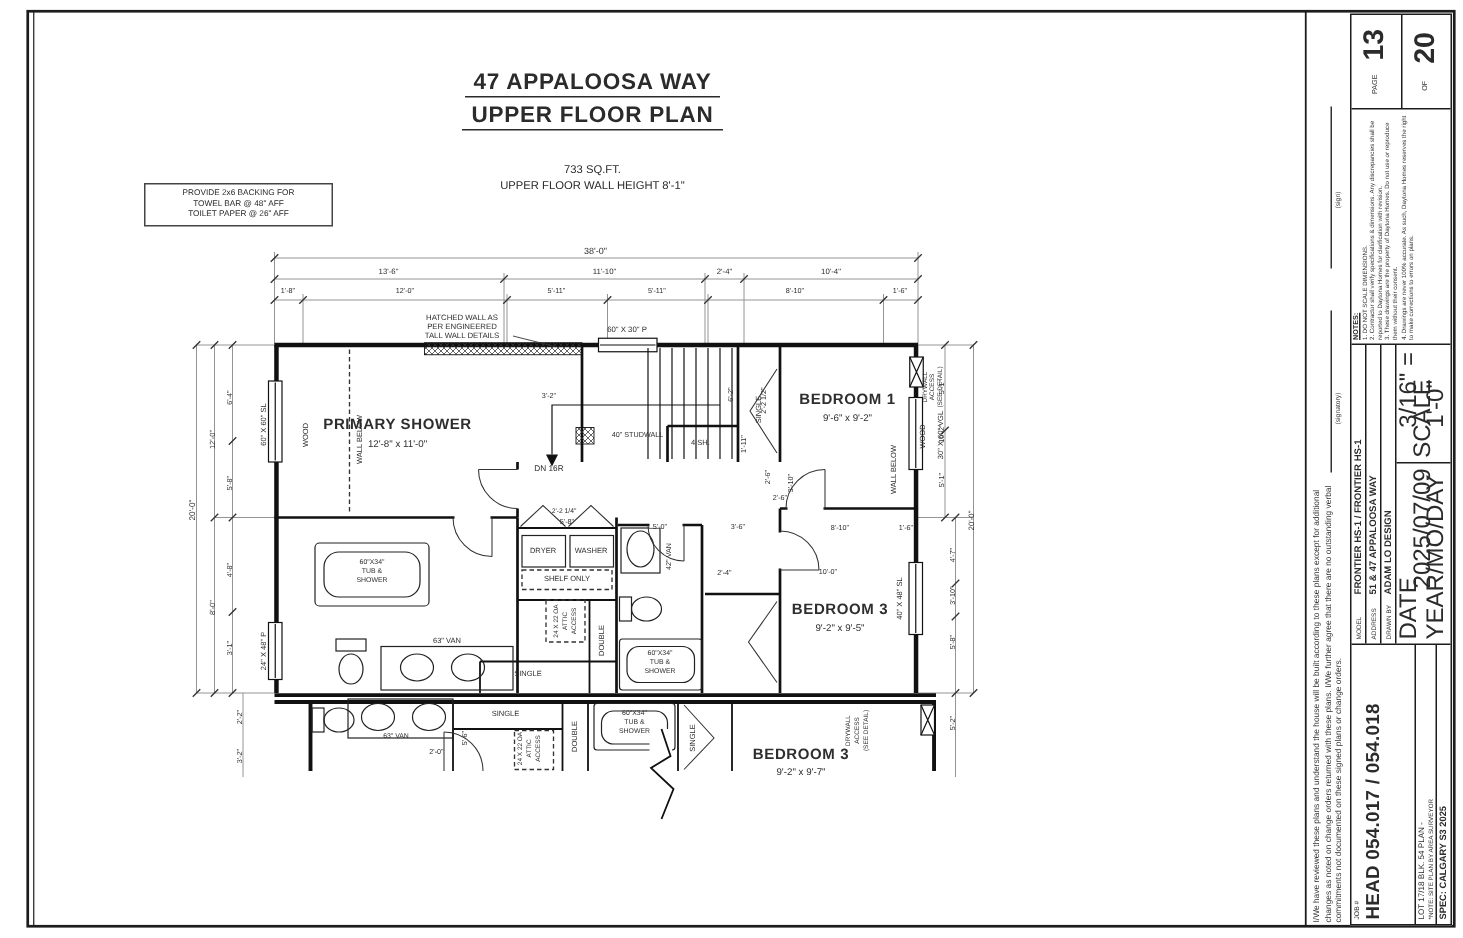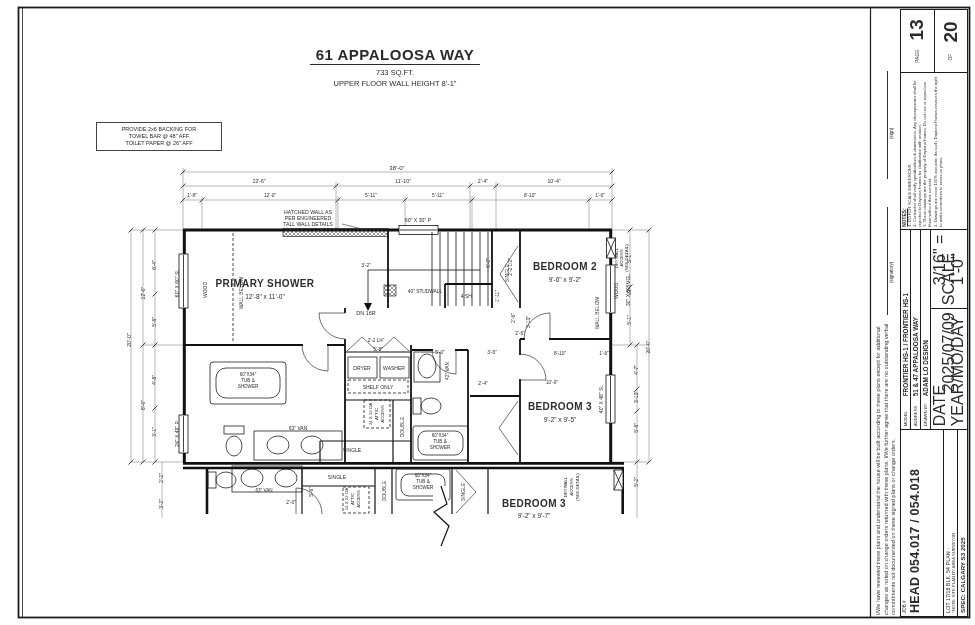--- a/index.html
+++ b/index.html
@@ -9,21 +9,21 @@
   .abs{position:absolute;}
   .ann{position:absolute;white-space:nowrap;color:#2e2e2e;line-height:1;
        font-family:"Liberation Sans",sans-serif;}
   .ann.bold{font-weight:bold;letter-spacing:.4px;}
   
   #drawing-title{left:250px;top:46px;width:290px;text-align:center;}
   #drawing-title .t1{font-size:15px;font-weight:bold;letter-spacing:.5px;
       border-bottom:1.2px solid #2b2b2b;display:inline-block;padding:0 6px 1px;}
   #drawing-title .t2{font-size:15px;font-weight:bold;letter-spacing:.5px;
       border-bottom:1.2px solid #2b2b2b;display:inline-block;padding:0 6px 1px;margin-top:3px;}
-  #drawing-title .t3{font-size:7.5px;margin-top:3px;}
+  #drawing-title .t3{font-size:7.5px;margin-top:21px;}
   #drawing-title .t4{font-size:7.5px;margin-top:2px;}
   
   #note-box{left:96px;top:122px;width:120px;border:1px solid #444;padding:3px 2px;
       text-align:center;font-size:5.5px;line-height:1.25;background:#fff;}
   
   #titleblock{position:absolute;left:873px;top:617px;width:608px;height:95px;
       transform:rotate(-90deg);transform-origin:0 0;font-family:"Liberation Sans",sans-serif;}
   .tb-top{height:27px;position:relative;}
   .tb-disclaimer{position:absolute;left:2px;top:2px;width:292px;font-size:5.6px;line-height:1.35;color:#333;}
   .sigline{position:absolute;border-bottom:.8px solid #333;height:12px;}
@@ -242,35 +242,36 @@
       <path d="M518,401 L499,428 L518,455"></path>
       <path d="M456,470 L476,492 L456,513"></path>
       <path d="M347,351 L362,337 L377,351 M379,351 L394,337 L409,351"></path>
     </g>
 
     <rect x="433" y="486" width="15" height="58" fill="#fff" stroke="none"></rect>
     <path d="M441,486 L447,504 L434,512 L449,526 L441,546" stroke="#111" stroke-width="1.2" fill="none"></path>
   </svg>
 
   <div class="abs" id="drawing-title">
-    <div><span class="t1">61 APPALOOSA WAY</span></div>
+    <div><span class="t1">47 APPALOOSA WAY</span></div>
+    <div><span class="t2">UPPER FLOOR PLAN</span></div>
     <div class="t3">733 SQ.FT.</div>
     <div class="t4">UPPER FLOOR WALL HEIGHT 8'-1"</div>
   </div>
 
   <div class="abs" id="note-box">
     <div>PROVIDE 2x6 BACKING FOR</div>
     <div>TOWEL BAR @ 48" AFF</div>
     <div>TOILET PAPER @ 26" AFF</div>
   </div>
 
   <div class="abs" id="annotation-layer" style="left:0;top:0;width:975px;height:625px;">
       <span class="ann bold" style="left: 265px; top: 284px; font-size: 10px; transform: translate(-50%, -50%);">PRIMARY SHOWER</span>
       <span class="ann" style="left: 265px; top: 297px; font-size: 6.5px; transform: translate(-50%, -50%);">12'-8" x 11'-0"</span>
-      <span class="ann bold" style="left: 565px; top: 267px; font-size: 10px; transform: translate(-50%, -50%);">BEDROOM 2</span>
+      <span class="ann bold" style="left: 565px; top: 267px; font-size: 10px; transform: translate(-50%, -50%);">BEDROOM 1</span>
       <span class="ann" style="left: 565px; top: 280px; font-size: 6.5px; transform: translate(-50%, -50%);">9'-6" x 9'-2"</span>
       <span class="ann bold" style="left: 560px; top: 407px; font-size: 10px; transform: translate(-50%, -50%);">BEDROOM 3</span>
       <span class="ann" style="left: 560px; top: 420px; font-size: 6.5px; transform: translate(-50%, -50%);">9'-2" x 9'-5"</span>
       <span class="ann bold" style="left: 534px; top: 504px; font-size: 10px; transform: translate(-50%, -50%);">BEDROOM 3</span>
       <span class="ann" style="left: 534px; top: 516px; font-size: 6.5px; transform: translate(-50%, -50%);">9'-2" x 9'-7"</span>
       <span class="ann" style="left: 308px; top: 213px; font-size: 5.2px; transform: translate(-50%, -50%);">HATCHED WALL AS</span>
       <span class="ann" style="left: 308px; top: 219px; font-size: 5.2px; transform: translate(-50%, -50%);">PER ENGINEERED</span>
       <span class="ann" style="left: 308px; top: 225px; font-size: 5.2px; transform: translate(-50%, -50%);">TALL WALL DETAILS</span>
       <span class="ann" style="left: 418px; top: 221px; font-size: 5.2px; transform: translate(-50%, -50%);">60" X 30" P</span>
       <span class="ann" style="left: 177px; top: 283px; font-size: 5px; transform: translate(-50%, -50%) rotate(-90deg);">60" X 60" SL</span>

